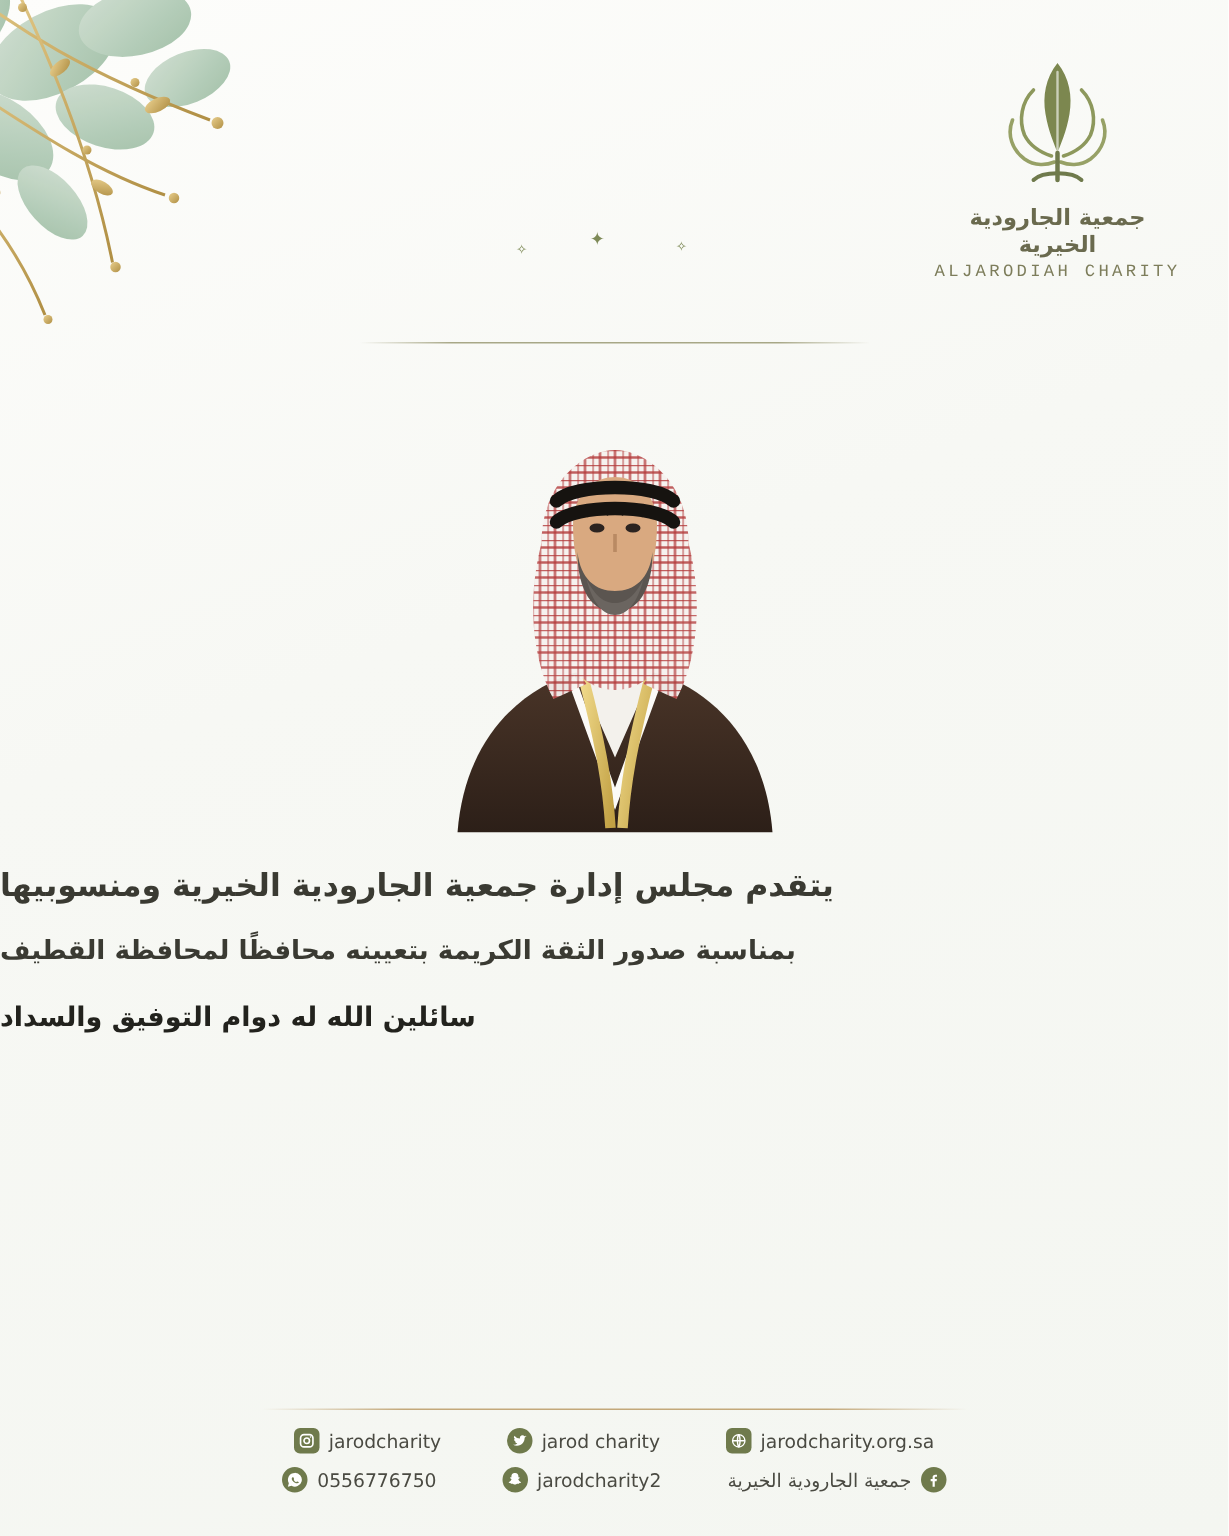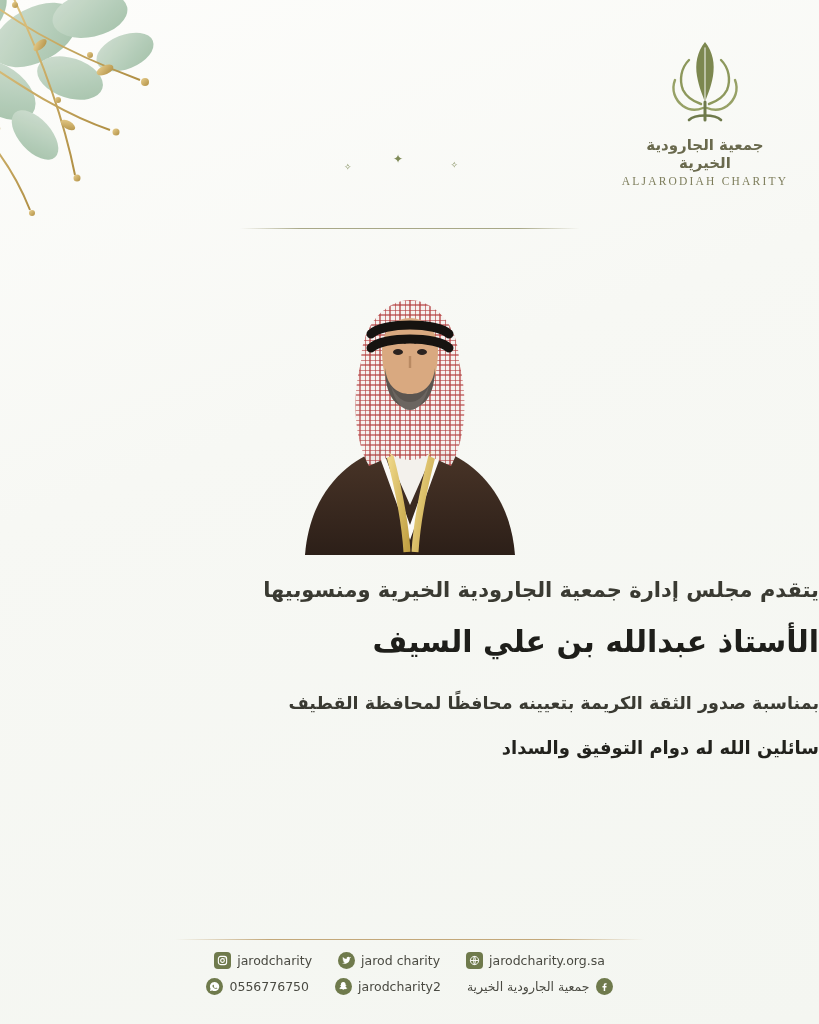--- a/index.html
+++ b/index.html
@@ -45,21 +45,21 @@
     font-weight: bold;
     color: #6a6a4e;
     letter-spacing: 0px;
     direction: rtl;
   }
   .logo-en {
     margin-top: 3px;
     font-size: 11.5px;
     letter-spacing: 2.2px;
     color: #7d7d5b;
-    font-family: Liberation Serif, serif;
+    font-family: Liberation Mono, monospace;
     direction: ltr;
   }
 
   
   .tahniah-wrap {
     position: absolute;
     top: 168px;
     left: 0;
     width: 100%;
     text-align: center;
@@ -100,21 +100,21 @@
     height: 265px;
   }
   .portrait svg { display: block; width: 100%; height: 100%; }
 
   
   .body-text {
     position: absolute;
     top: 578px;
     left: 0;
     width: 100%;
-    text-align: right;
+    text-align: left;
     direction: rtl;
   }
   .line-1, .line-2 {
     font-size: 21px;
     color: #3a3a32;
     font-weight: 600;
     letter-spacing: .5px;
     margin: 0 0 22px 0;
   }
   .line-2 { letter-spacing: 2.4px; margin-bottom: 26px; }
@@ -129,21 +129,20 @@
     font-size: 17.5px;
     color: #3a3a32;
     font-weight: 600;
     margin: 0 0 24px 0;
   }
   .line-4 {
     font-size: 18px;
     color: #22221d;
     font-weight: bold;
     margin: 0;
-    padding-left: 27px;
   }
 
   
   .footer-rule {
     position: absolute;
     top: 939px;
     left: 50%;
     transform: translateX(-50%);
     width: 470px;
     height: 1px;
@@ -153,21 +152,21 @@
     position: absolute;
     top: 952px;
     left: 0;
     width: 100%;
     direction: rtl;
   }
   .footer-row {
     display: flex;
     justify-content: center;
     align-items: center;
-    gap: 26px;
+    gap: 44px;
     margin-bottom: 9px;
     direction: ltr;
   }
   .fitem {
     display: flex;
     align-items: center;
     gap: 6px;
     font-size: 12.5px;
     color: #4a4a42;
     direction: ltr;
@@ -310,21 +309,20 @@
       <path d="M106,44 C118,32 172,32 184,44" stroke="#161310" stroke-width="9" fill="none" stroke-linecap="round"></path>
       <path d="M106,58 C118,46 172,46 184,58" stroke="#161310" stroke-width="9" fill="none" stroke-linecap="round"></path>
 
       <path d="M96,72 C86,110 90,150 104,176 L126,166 C108,140 100,108 100,76 Z" fill="url(#shemagh)" opacity=".95"></path>
       <path d="M194,72 C204,110 200,150 186,176 L164,166 C182,140 190,108 190,76 Z" fill="url(#shemagh)" opacity=".95"></path>
     </svg>
   </div>
 
   <div class="body-text">
     <p class="line-1">يتقدم مجلس إدارة جمعية الجارودية الخيرية ومنسوبيها</p>
-    <p class="name">الأستاذ عبدالله بن علي السيف</p>
     <p class="line-3">بمناسبة صدور الثقة الكريمة بتعيينه محافظًا لمحافظة القطيف</p>
     <p class="line-4">سائلين الله له دوام التوفيق والسداد</p>
   </div>
 
   <div class="footer-rule"></div>
   <div class="footer">
 
     <div class="footer-row">
       <div class="fitem">
         <span class="ficon">

